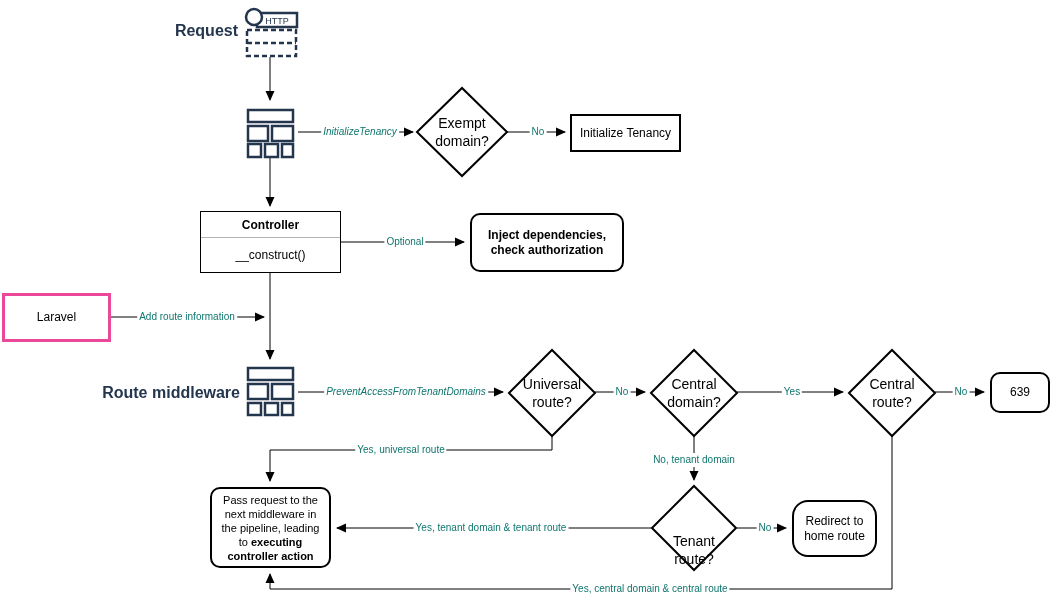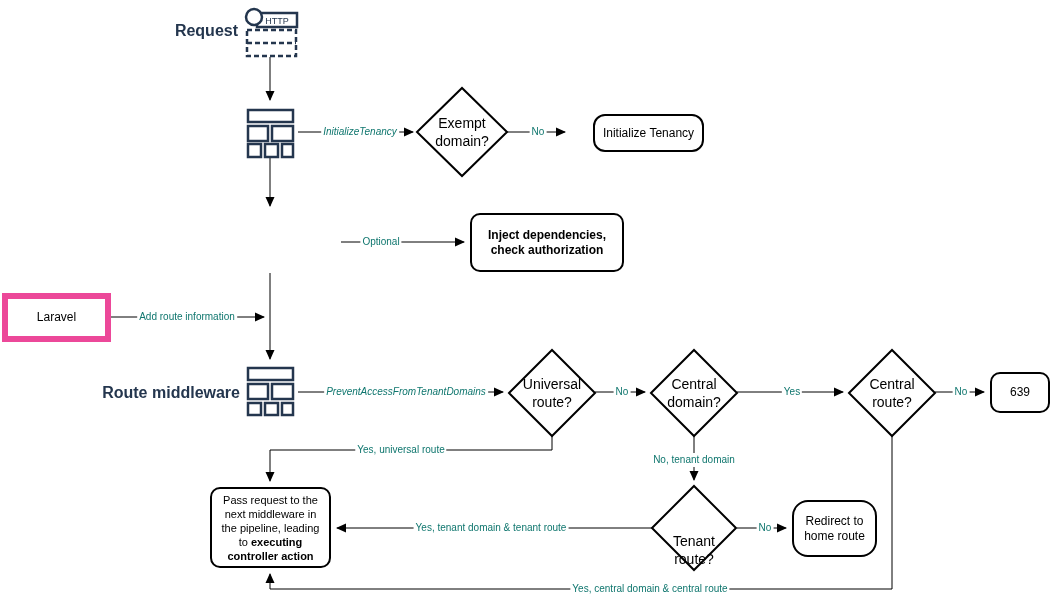--- a/index.html
+++ b/index.html
@@ -4,21 +4,21 @@
 <style>
   html,body { margin:0; padding:0; background:#ffffff; font-family:"Liberation Sans", sans-serif; }
   #canvas { position:relative; width:1052px; height:600px; background:#ffffff; overflow:hidden; }
   .svg-layer { position:absolute; left:0; top:0; width:1052px; height:600px; }
 
   .navy-label { position:absolute; color:#24364e; font-weight:bold; font-size:16px; text-align:right; line-height:16px; }
 
   .node { position:absolute; display:flex; align-items:center; justify-content:center;
           text-align:center; color:#000; font-size:12px; line-height:1.25; background:#fff; box-sizing:border-box; }
   .rounded { border:2.5px solid #000; border-radius:10px; }
-  .plain   { border:6px solid #ec4899; }
+  .plain   { border:3px solid #ec4899; }
 
   .uml { position:absolute; border:1px solid #000; background:#fff; box-sizing:border-box;
          display:flex; flex-direction:column; font-size:12px; color:#000; }
   .uml .uml-title { height:25px; display:flex; align-items:center; justify-content:center;
                     font-weight:bold; border-bottom:1px solid #b3b3b3; }
   .uml .uml-body  { flex:1; display:flex; align-items:center; justify-content:center; }
 
   .diamond-text { position:absolute; transform:translate(-50%,-50%); text-align:center;
                   font-size:14px; color:#000; line-height:1.25; white-space:pre-line; }
 
@@ -120,38 +120,42 @@
 domain?</div>
   <div class="diamond-text" style="left:552px;top:393px;">Universal
 route?</div>
   <div class="diamond-text" style="left:694px;top:393px;">Central
 domain?</div>
   <div class="diamond-text" style="left:892px;top:393px;">Central
 route?</div>
   <div class="diamond-text" style="left:694px;top:528px;margin-top:22px;">Tenant
 route?</div>
 
-  <div class="node rounded" style="left:570px;top:114px;width:111px;height:38px;border-radius:12px;border-width:2px;margin-left:23px;">Initialize Tenancy</div>
+  <div class="node rounded" style="left:570px;top:114px;width:111px;height:38px;border-radius:0;border-width:2px;">Initialize Tenancy</div>
 
+  <div class="uml" style="left:200px;top:211px;width:141px;height:62px;">
+    <div class="uml-title">Controller</div>
+    <div class="uml-body">__construct()</div>
+  </div>
 
   <div class="node rounded" style="left:470px;top:213px;width:154px;height:59px;padding:0 6px;font-weight:bold;">Inject dependencies, check authorization</div>
 
   <div class="node plain" style="left:2px;top:293px;width:109px;height:49px;">Laravel</div>
 
   <div class="node rounded" style="left:990px;top:372px;width:60px;height:41px;">639</div>
 
   <div class="node rounded" style="left:792px;top:500px;width:85px;height:57px;border-radius:16px;padding:0 6px;">Redirect to home route</div>
 
   <div class="node rounded pass-text" style="left:210px;top:487px;width:121px;height:81px;font-size:11px;line-height:14px;padding:2px 4px;">
     <div><span>Pass request to the next middleware in the pipeline, leading to </span><strong>executing controller action</strong></div>
   </div>
 
   <div class="edge-label italic" style="left:360px;top:132px;">InitializeTenancy</div>
   <div class="edge-label" style="left:538px;top:132px;">No</div>
-  <div class="edge-label" style="left:381px;top:242px;">Optional</div>
+  <div class="edge-label" style="left:405px;top:242px;">Optional</div>
   <div class="edge-label" style="left:187px;top:317px;">Add route information</div>
   <div class="edge-label italic" style="left:406px;top:392px;">PreventAccessFromTenantDomains</div>
   <div class="edge-label" style="left:622px;top:392px;">No</div>
   <div class="edge-label" style="left:792px;top:392px;">Yes</div>
   <div class="edge-label" style="left:961px;top:392px;">No</div>
   <div class="edge-label" style="left:401px;top:450px;">Yes, universal route</div>
   <div class="edge-label" style="left:694px;top:460px;">No, tenant domain</div>
   <div class="edge-label" style="left:765px;top:528px;">No</div>
   <div class="edge-label" style="left:491px;top:528px;">Yes, tenant domain &amp; tenant route</div>
   <div class="edge-label" style="left:650px;top:589px;">Yes, central domain &amp; central route</div>

